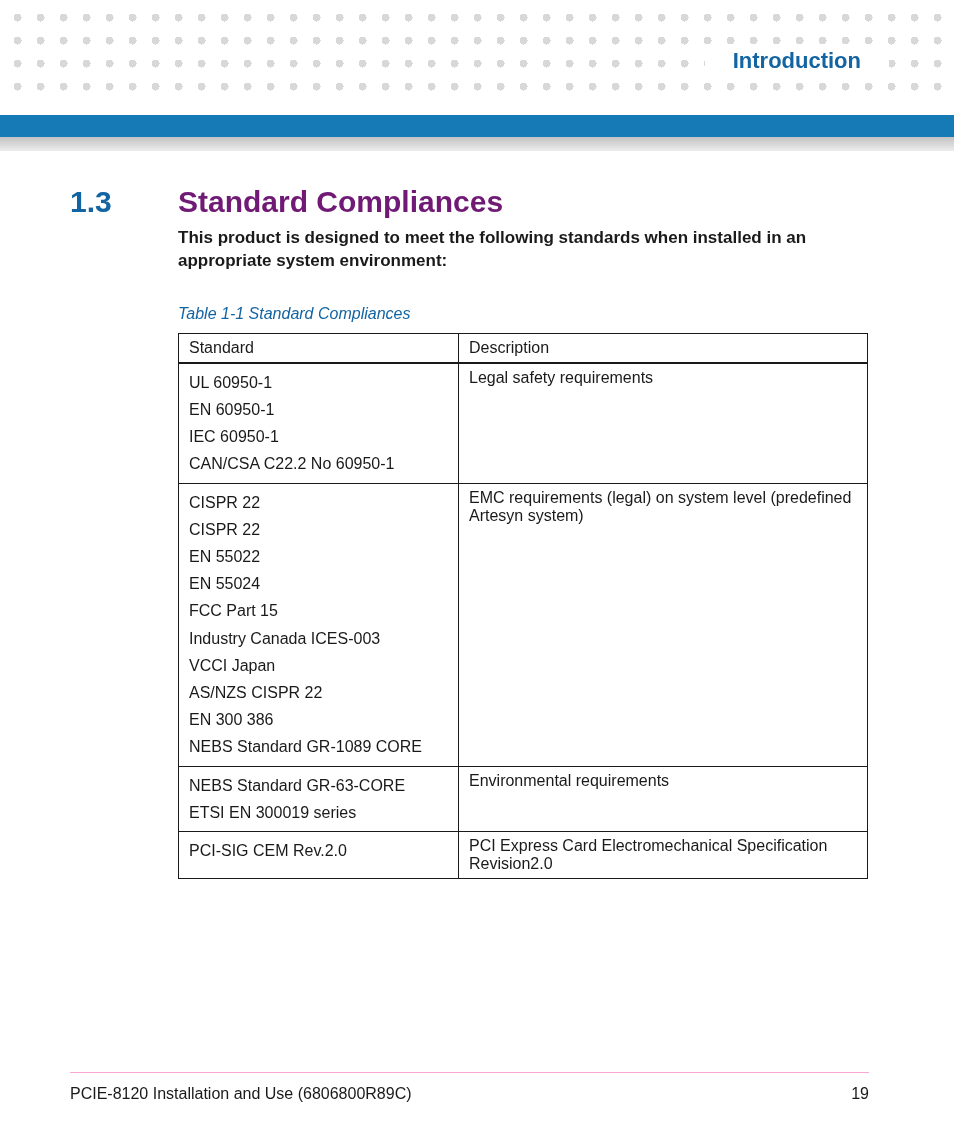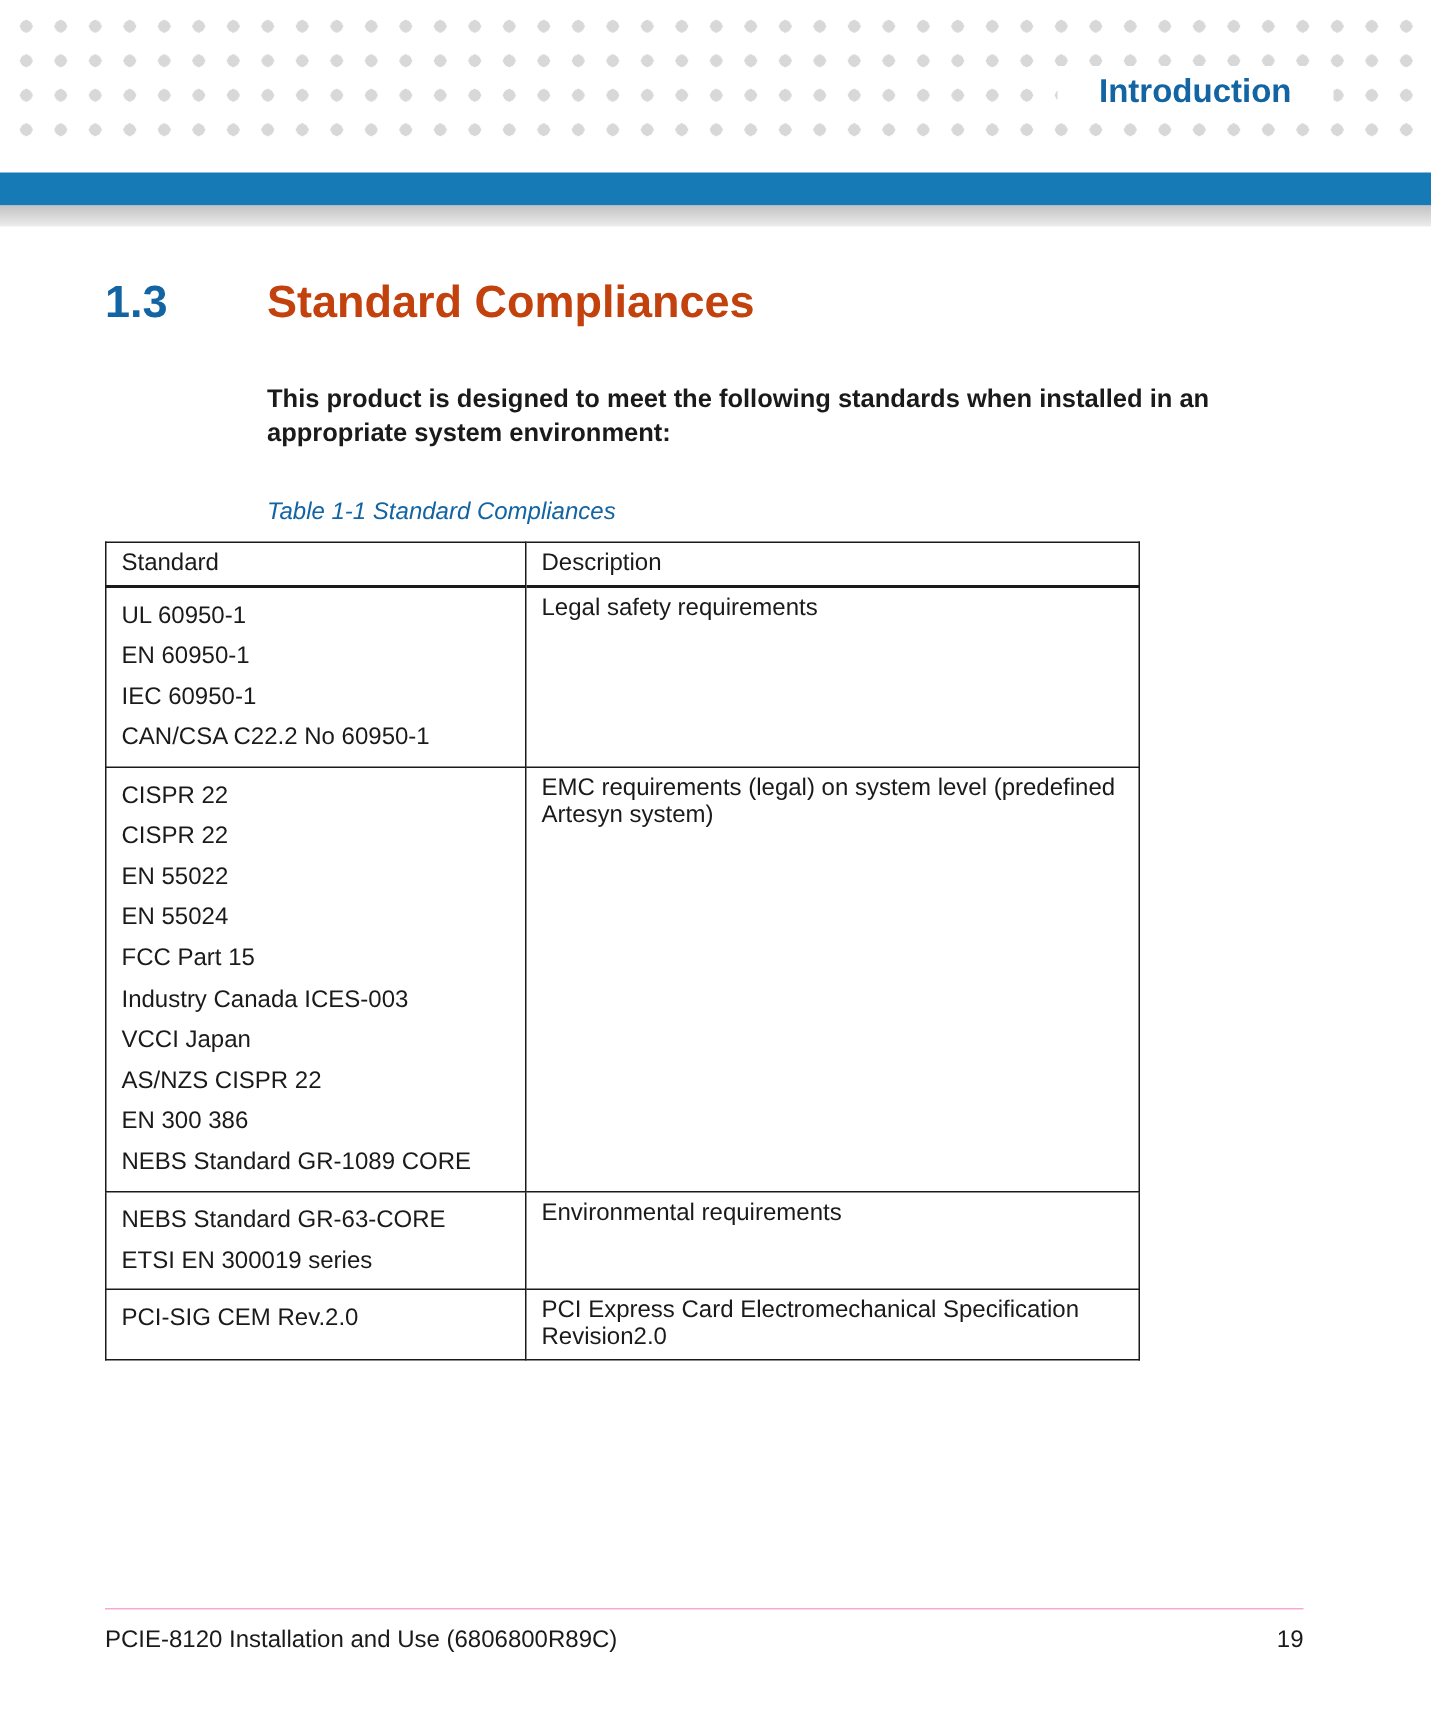--- a/index.html
+++ b/index.html
@@ -61,49 +61,50 @@
     }
     .content {
       position: absolute;
       top: 185px;
       left: 70px;
       right: 85px;
     }
     .section-heading {
       display: flex;
       align-items: flex-start;
-      margin-bottom: 36px;
+      margin-bottom: 8px;
     }
     .section-number {
       font-size: 30px;
       font-weight: bold;
       color: #1264a3;
       width: 108px;
     }
     .section-title {
       font-size: 30px;
       font-weight: bold;
-      color: #c2410c;
+      color: #701a75;
     }
     .intro-text {
       margin-left: 108px;
       font-size: 17px;
       line-height: 1.35;
       color: #1a1a1a;
       margin-bottom: 32px;
       font-weight: bold;
     }
     .table-caption {
       margin-left: 108px;
       font-size: 16px;
       font-style: italic;
       color: #1264a3;
       margin-bottom: 10px;
     }
     .compliance-table {
+      margin-left: 108px;
       width: 690px;
       border-collapse: collapse;
       font-size: 16px;
     }
     .compliance-table th,
     .compliance-table td {
       border: 1px solid #1a1a1a;
       padding: 5px 10px;
       text-align: left;
       vertical-align: top;

